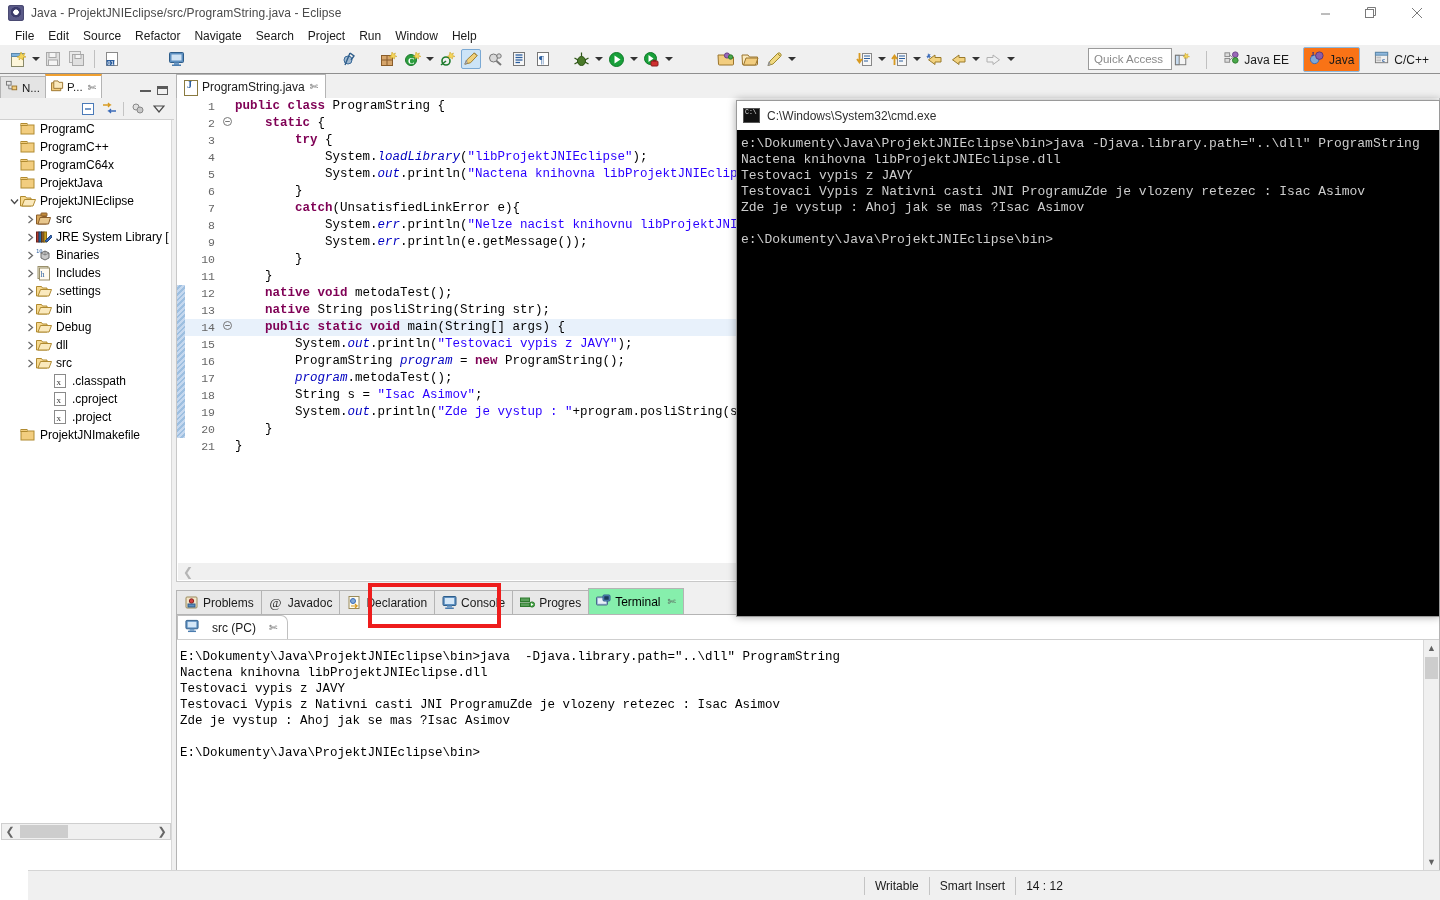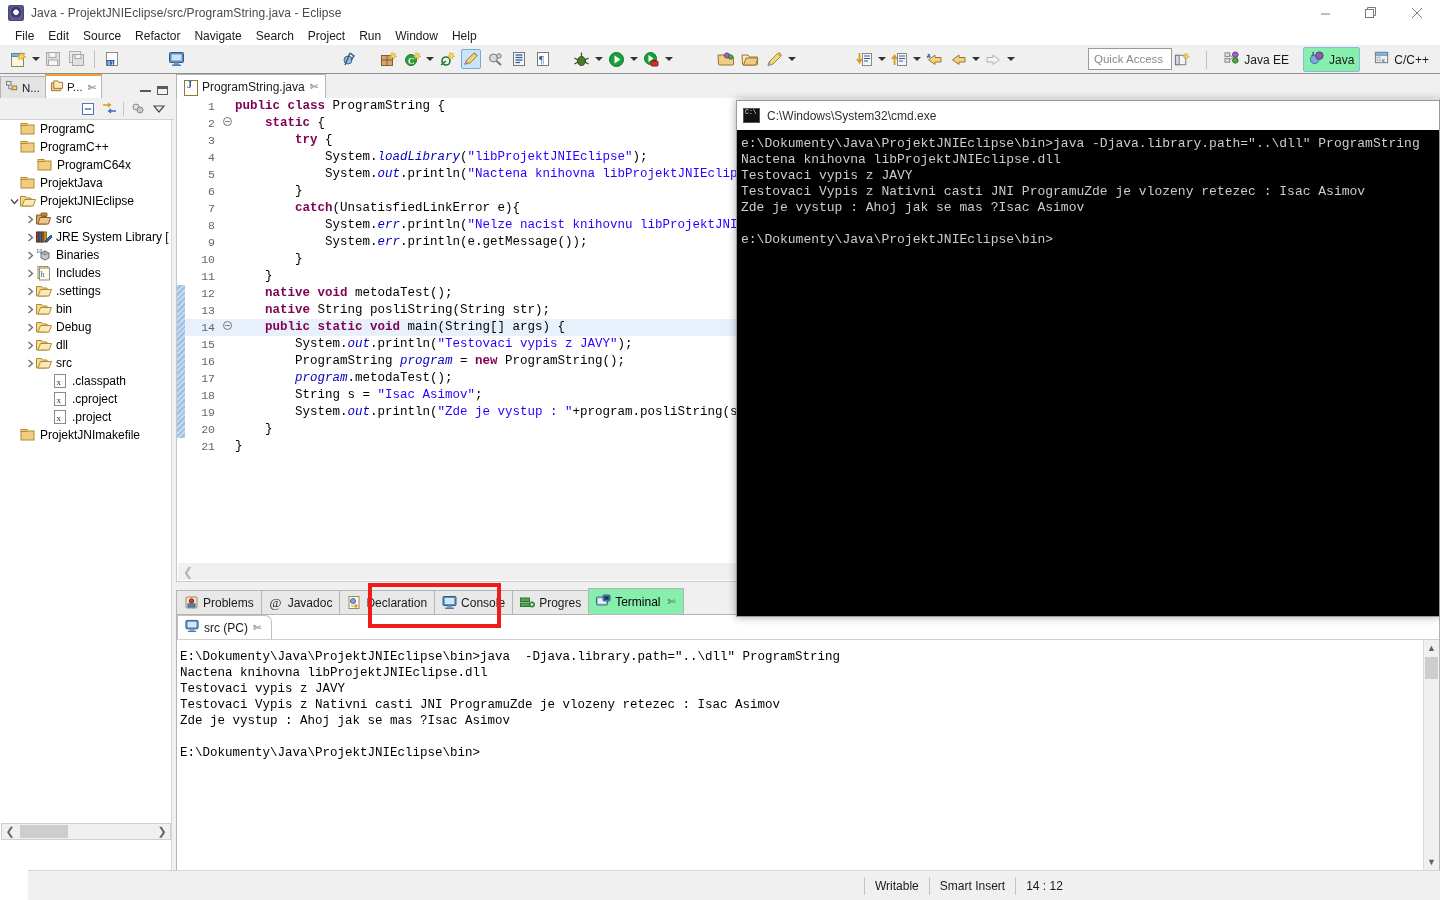--- a/index.html
+++ b/index.html
@@ -92,21 +92,21 @@
   }
   .persp-bar {
     position: absolute; right: 5px; top: 47px; height: 25px;
     display: flex; align-items: center; gap: 8px;
   }
   .persp-btn {
     display: flex; align-items: center; gap: 4px;
     padding: 2px 5px; font-size: 12px; color: #1a1a1a;
     border: 1px solid transparent; border-radius: 2px;
   }
-  .persp-btn.sel { background: #86efac; border-color: #8cb8de; }
+  .persp-btn.sel { background: #f97316; border-color: #8cb8de; }
   .persp-open { padding: 2px 4px; }
 
   
   .leftpanel {
     position: absolute; left: 0; top: 74px; width: 174px; height: 796px;
     background: #f0f0f0;
   }
   .view-tabs {
     position: absolute; left: 0; top: 0; width: 174px; height: 24px;
     display: flex; align-items: flex-end;
@@ -283,21 +283,21 @@
     position: absolute; left: 0; top: 26px; width: 1264px; height: 256px;
     background: #ffffff; border: 1px solid #b4b4b4;
   }
   .term-tab-row {
     position: absolute; left: 0; top: 0; width: 1262px; height: 25px;
     background: #ffffff;
     border-bottom: 1px solid #cfcfcf;
     display: flex; align-items: flex-end;
   }
   .term-tab {
-    height: 24px; display: flex; align-items: center; gap: 5px;
+    height: 24px; display: flex; align-items: center; gap: 13px;
     padding: 0 10px 0 7px; font-size: 12px; color: #1a1a1a;
     background: #ffffff; border: 1px solid #c0c0c0; border-bottom: none;
     border-radius: 0 7px 0 0;
   }
   .term-out {
     position: absolute; left: 0; top: 25px; width: 1246px; height: 230px;
     background: #ffffff; padding: 9px 0 0 3px;
     font-family: "Liberation Mono", monospace; font-size: 12.5px;
     color: #000; line-height: 16px; white-space: pre; overflow: hidden;
   }
@@ -715,21 +715,21 @@
           <span>ProgramC</span>
         </div>
         <div class="tree-row" style="padding-left: 8px;">
           <span class="tw"></span>
           <span class="tree-icon"><svg width="16" height="16" viewBox="0 0 16 16">
               <rect x="1" y="4" width="13" height="9" fill="#f2cd7f" stroke="#b08a30"></rect>
               <rect x="1" y="2.5" width="6" height="2" fill="#f2cd7f" stroke="#b08a30"></rect>
             </svg></span>
           <span>ProgramC++</span>
         </div>
-        <div class="tree-row" style="padding-left: 8px; margin-left: 17px;">
+        <div class="tree-row" style="padding-left: 8px;">
           <span class="tw"></span>
           <span class="tree-icon"><svg width="16" height="16" viewBox="0 0 16 16">
               <rect x="1" y="4" width="13" height="9" fill="#f2cd7f" stroke="#b08a30"></rect>
               <rect x="1" y="2.5" width="6" height="2" fill="#f2cd7f" stroke="#b08a30"></rect>
             </svg></span>
           <span>ProgramC64x</span>
         </div>
         <div class="tree-row" style="padding-left: 8px;">
           <span class="tw"></span>
           <span class="tree-icon"><svg width="16" height="16" viewBox="0 0 16 16">

